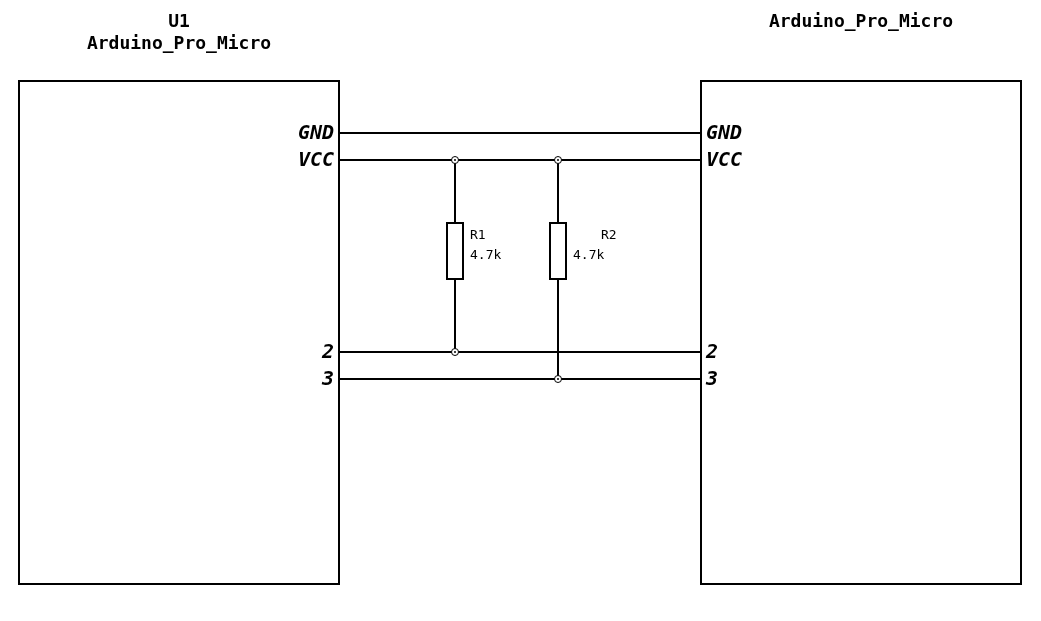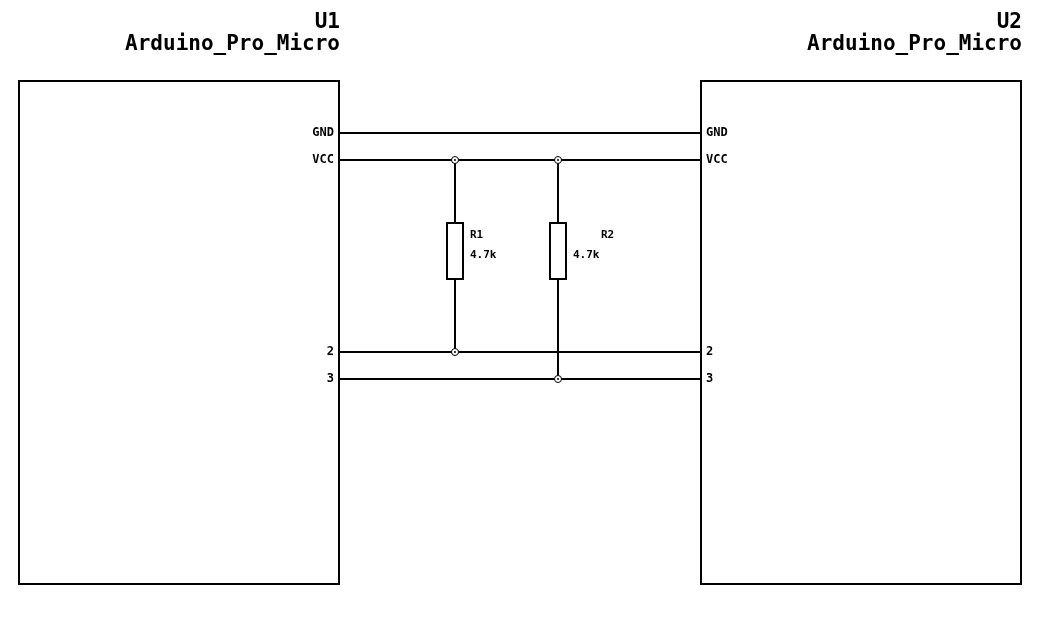--- a/index.html
+++ b/index.html
@@ -8,23 +8,23 @@
     position: relative;
     width: 1041px;
     height: 621px;
     background: var(--bg, #ffffff);
     font-family: "DejaVu Sans Mono", "Liberation Mono", monospace;
     color: var(--text, #000000);
     overflow: hidden;
   }
   .comp-title {
     position: absolute;
-    text-align: right;
+    text-align: center;
     font-weight: bold;
-    font-size: 21px;
+    font-size: 18px;
     line-height: 22px;
     white-space: nowrap;
   }
   .symbol-box {
     position: absolute;
     border: 2px solid var(--wire, #000000);
     background: #ffffff;
   }
   .wire-h {
     position: absolute;
@@ -32,36 +32,37 @@
     background: var(--wire, #000000);
   }
   .wire-v {
     position: absolute;
     width: 2px;
     background: var(--wire, #000000);
   }
   .pin-label {
     position: absolute;
     font-weight: bold;
-    font-size: 12px;
+    font-size: 20px;
     line-height: 18px;
     white-space: nowrap;
+    font-style: italic;
   }
   .pin-label.right-align { text-align: right; }
   .res-body {
     position: absolute;
     width: 18px;
     height: 58px;
     border: 2px solid var(--wire, #000000);
     background: #ffffff;
   }
   .res-label {
     position: absolute;
-    font-weight: bold;
-    font-size: 11px;
+    font-weight: normal;
+    font-size: 13px;
     line-height: 20px;
     white-space: nowrap;
   }
   .junction {
     position: absolute;
     width: 8px;
     height: 8px;
     border: 1px solid var(--wire, #000000);
     border-radius: 50%;
     background: #ffffff;
@@ -82,21 +83,20 @@
 <body>
 
 <div class="canvas">
 
   <div class="comp-title" style="left:18px; top:10px; width:322px;">
     <div>U1</div>
     <div>Arduino_Pro_Micro</div>
   </div>
 
   <div class="comp-title" style="left:700px; top:10px; width:322px;">
-    <div>U2</div>
     <div>Arduino_Pro_Micro</div>
   </div>
 
   <div class="symbol-box" style="left:18px; top:80px; width:322px; height:505px;"></div>
   <div class="symbol-box" style="left:700px; top:80px; width:322px; height:505px;"></div>
 
   <div class="pin-label right-align" style="left:240px; top:123px; width:94px;">GND</div>
   <div class="pin-label right-align" style="left:240px; top:150px; width:94px;">VCC</div>
   <div class="pin-label right-align" style="left:240px; top:342px; width:94px;">2</div>
   <div class="pin-label right-align" style="left:240px; top:369px; width:94px;">3</div>

